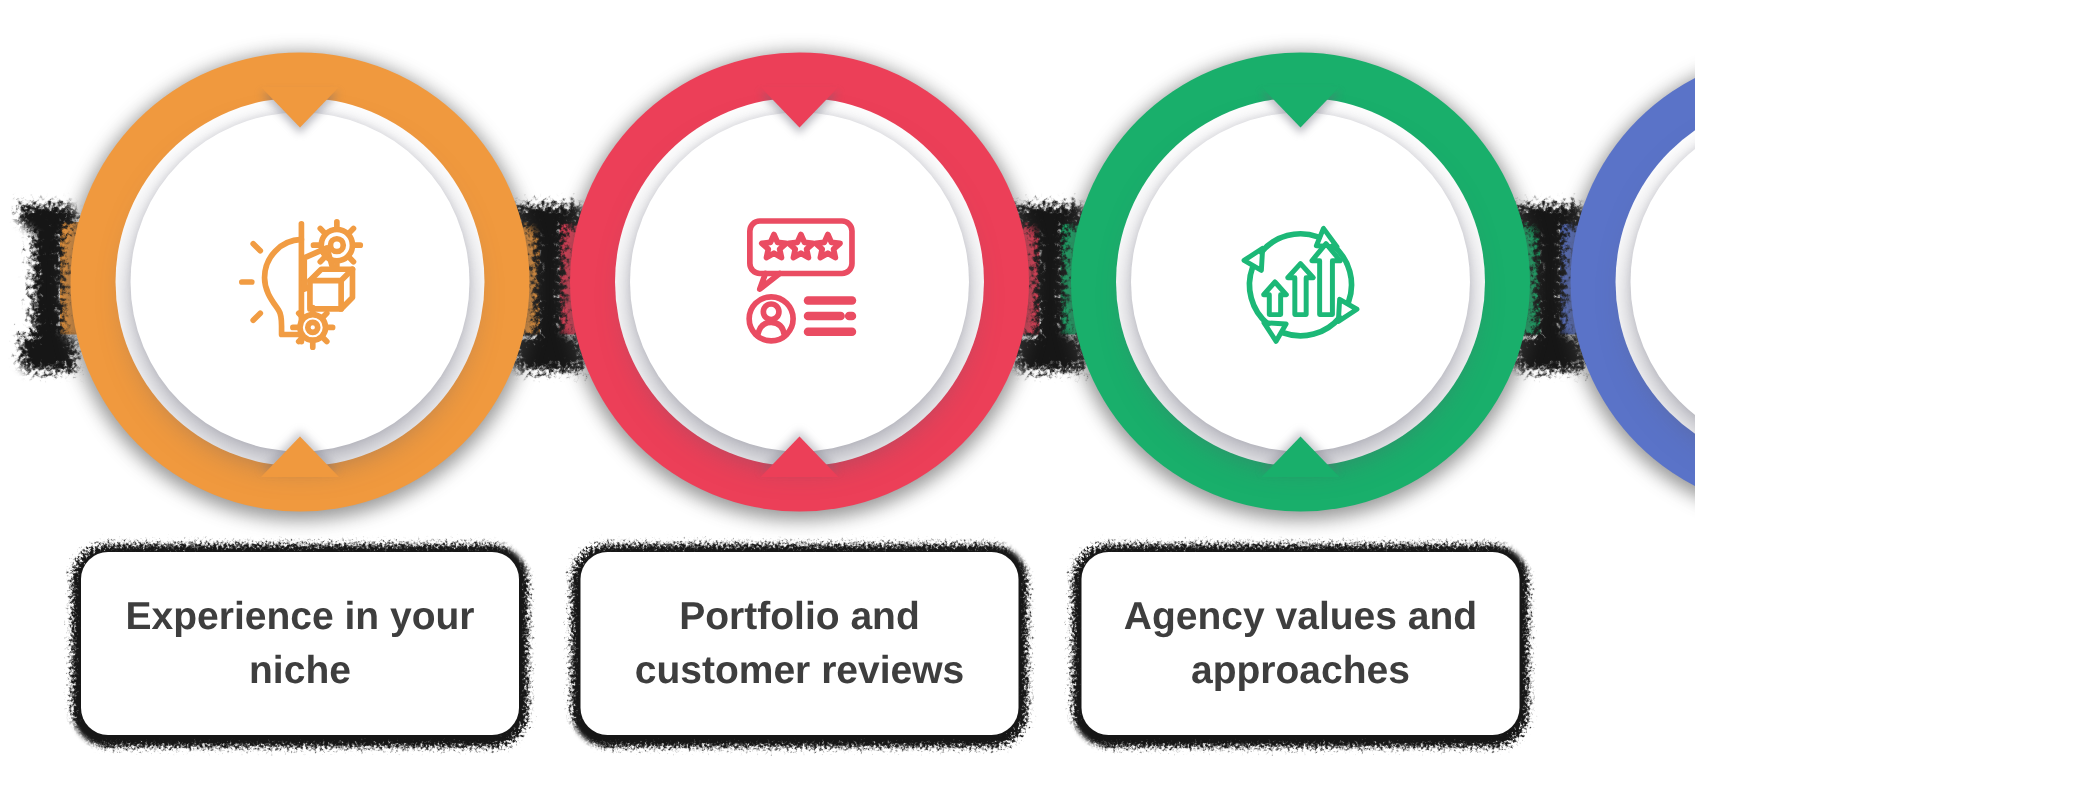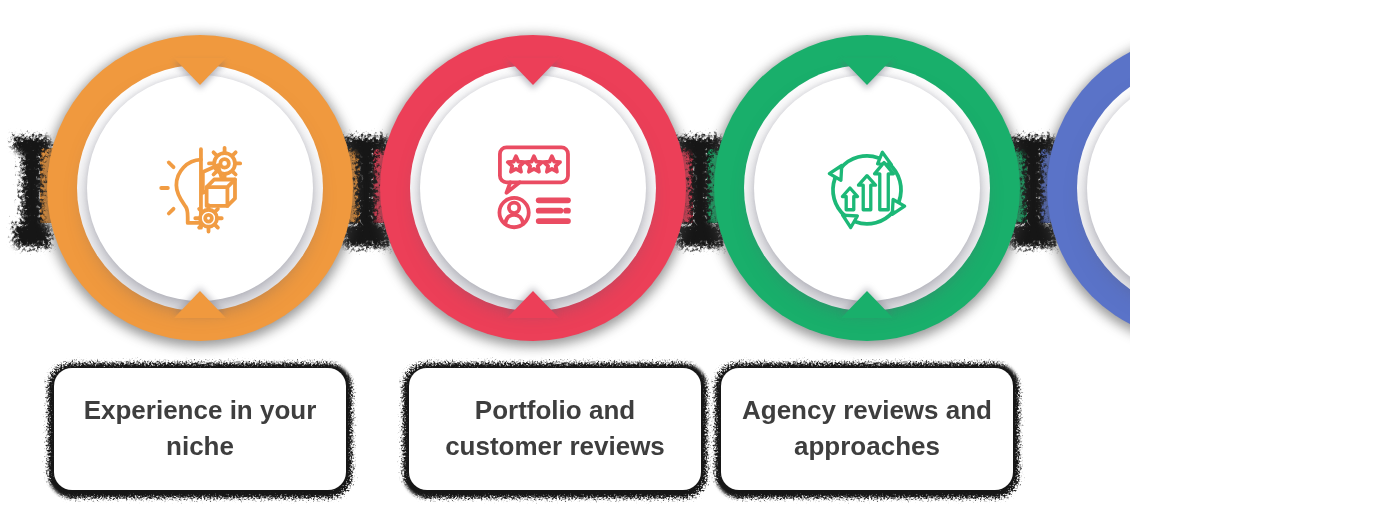--- a/index.html
+++ b/index.html
@@ -191,26 +191,26 @@
     <div class="notch top"></div>
     <div class="notch bottom"></div>
   </div>
 
   <div class="card-wrap" style="left:54px">
     <div class="card-shadow"></div>
     <div class="card">
         <span>Experience in your niche</span>
       </div>
   </div>
-  <div class="card-wrap" style="left:409px">
+  <div class="card-wrap" style="left:387px">
     <div class="card-shadow"></div>
     <div class="card">
         <span>Portfolio and customer reviews</span>
       </div>
   </div>
   <div class="card-wrap" style="left:721px">
     <div class="card-shadow"></div>
     <div class="card">
-        <span>Agency reviews and approaches</span>
+        <span>Agency values and approaches</span>
       </div>
   </div>
 
 </div>
 
 </body></html>

